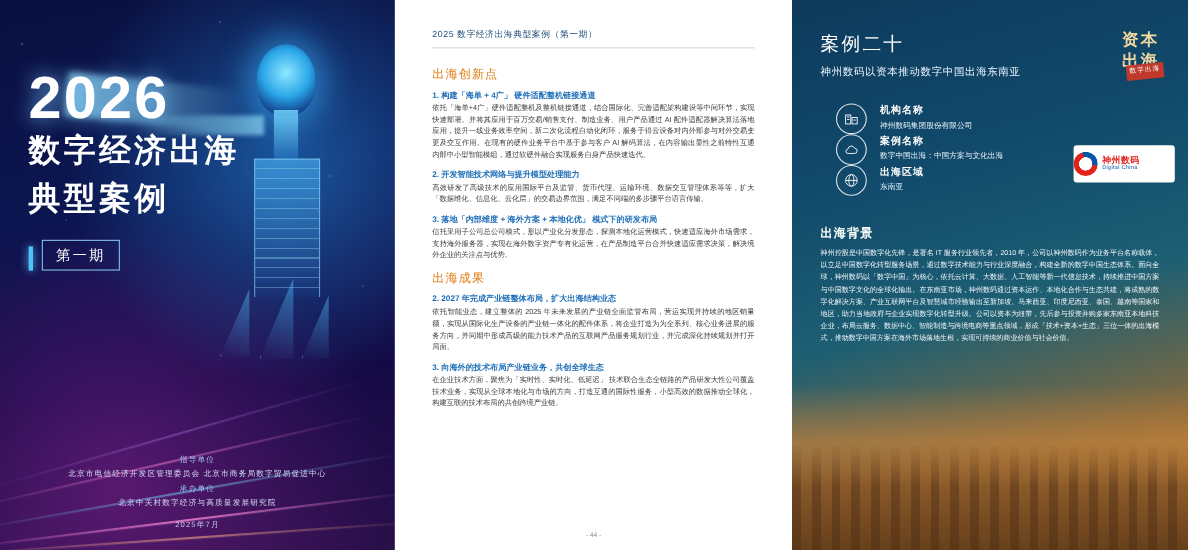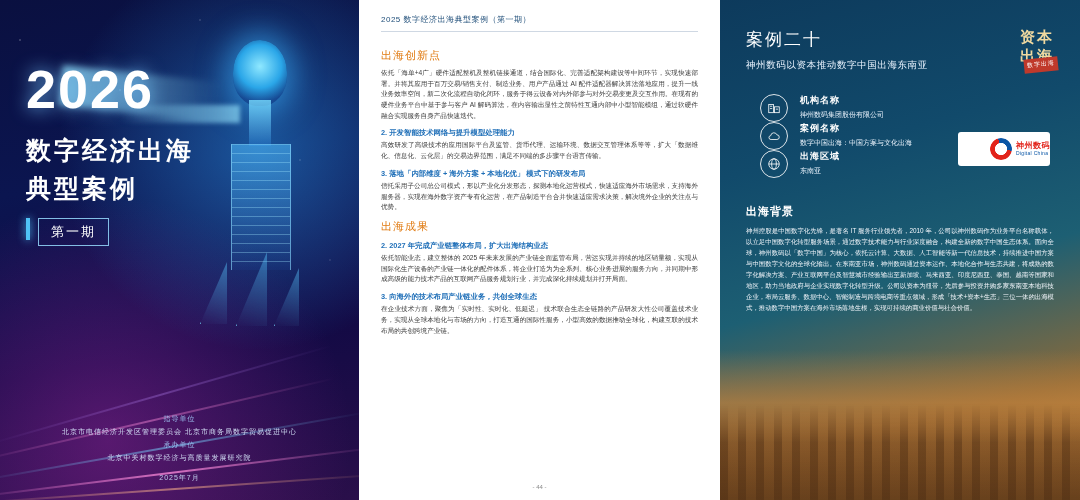--- a/index.html
+++ b/index.html
@@ -75,39 +75,39 @@
   .streaks i:nth-child(1){left:0;bottom:26px;width:420px;transform:rotate(-7deg);opacity:.85}
   .streaks i:nth-child(2){left:10px;bottom:52px;width:400px;transform:rotate(-10deg);opacity:.6;background:linear-gradient(90deg,rgba(120,200,255,0),rgba(120,210,255,.9),rgba(255,120,200,0))}
   .streaks i:nth-child(3){left:0;bottom:78px;width:380px;transform:rotate(-13deg);opacity:.5}
   .streaks i:nth-child(4){left:20px;bottom:104px;width:360px;transform:rotate(-16deg);opacity:.4;background:linear-gradient(90deg,rgba(180,120,255,0),rgba(190,140,255,.8),rgba(120,200,255,0))}
   .streaks i:nth-child(5){left:0;bottom:10px;width:430px;transform:rotate(-4deg);opacity:.7;background:linear-gradient(90deg,rgba(255,160,120,0),rgba(255,180,140,.8),rgba(255,120,200,0))}
   .cover-text{position:absolute;left:26px;top:62px;}
   .cover-year{
     font-size:54px;font-weight:bold;letter-spacing:2px;line-height:1;
     color:#ffffff;text-shadow:0 0 18px rgba(120,200,255,.85);
   }
-  .cover-title{margin-top:16px;font-size:25px;font-weight:bold;letter-spacing:3px;line-height:1.5;}
+  .cover-title{font-size:29px;font-weight:bold;letter-spacing:3px;line-height:1.5;}
   .cover-issue{
-    position:absolute;left:26px;top:218px;display:flex;align-items:flex-start;gap:8px;
+    position:absolute;left:26px;top:218px;display:flex;align-items:flex-end;gap:8px;
   }
   .cover-issue .bar{width:4px;height:22px;background:#4fc3f7;box-shadow:0 0 8px #4fc3f7;}
   .cover-issue .box{
     border:1px solid rgba(150,220,255,.85);padding:4px 12px;font-size:13px;letter-spacing:2px;
   }
   .cover-foot{
     position:absolute;left:0;right:0;bottom:16px;text-align:center;font-size:7px;line-height:1.9;
     color:rgba(220,235,255,.9);letter-spacing:1px;
   }
   .cover-foot .lbl{color:rgba(160,200,245,.95);}
   .cover-date{margin-top:6px;font-size:7px;color:rgba(210,230,255,.85);}
 
   
   .mid{
     position:relative;width:361px;height:500px;background:#ffffff;
-    padding:0;box-sizing:border-box;
+    padding:12px;box-sizing:border-box;
   }
   .mid-header{
     padding:14px 22px 6px 22px;font-size:8px;color:#1f4e79;letter-spacing:.5px;
   }
   .mid-rule{height:1px;background:#cfd8e3;margin:0 22px;}
   .mid-body{padding:10px 22px 0 22px;}
   .sec-title{
     color:#e07a10;font-size:11px;font-weight:normal;margin:6px 0 5px 0;letter-spacing:1px;
   }
   .para-h{
@@ -152,22 +152,22 @@
   .info{padding:22px 26px 0 40px;display:flex;flex-direction:column;}
   .info-row{display:flex;align-items:flex-start;gap:12px;}
   .ico{
     width:26px;height:26px;flex:0 0 26px;border:1.2px solid rgba(255,255,255,.85);
     border-radius:50%;display:flex;align-items:center;justify-content:center;
   }
   .ico svg{width:14px;height:14px;fill:none;stroke:#ffffff;stroke-width:1.4;}
   .info-k{font-size:9px;font-weight:bold;letter-spacing:1px;margin-bottom:3px;}
   .info-v{font-size:7px;color:#e7f1fb;line-height:1.5;}
   .logo-badge{
-    position:absolute;right:30px;top:132px;width:92px;height:34px;background:#fff;border-radius:3px;
-    display:flex;align-items:center;justify-content:flex-end;gap:4px;
+    position:absolute;right:12px;top:132px;width:92px;height:34px;background:#fff;border-radius:3px;
+    display:flex;align-items:center;justify-content:flex-start;gap:4px;
   }
   .logo-badge .swoosh{
     width:22px;height:22px;border-radius:50%;
     background:conic-gradient(from 200deg,#e2231a 0 40%,#0a56a6 40% 72%,#e2231a 72% 100%);
     -webkit-mask:radial-gradient(circle at 50% 50%,transparent 38%,#000 40%);
             mask:radial-gradient(circle at 50% 50%,transparent 38%,#000 40%);
   }
   .logo-badge .txt{line-height:1.1;}
   .logo-badge .txt b{display:block;font-size:8px;color:#e2231a;letter-spacing:.5px;}
   .logo-badge .txt span{display:block;font-size:5px;color:#0a56a6;letter-spacing:.3px;}
@@ -229,20 +229,21 @@
   </div>
 
   <div class="mid">
     <div class="mid-header">2025 数字经济出海典型案例（第一期）</div>
     <div class="mid-rule"></div>
 
     <div class="mid-body">
       <div class="sec-title">出海创新点</div>
 
       <div>
+        <div class="para-h">1. 构建「海单 + 4广」 硬件适配整机链接通道</div>
         <div class="para">依托「海单+4广」硬件适配整机及整机链接通道，结合国际化、完善适配架构建设等中间环节，实现快速部署。并将其应用于百万交易/销售支付、制造业务、用户产品通过 AI 配件适配器解决算法落地应用，提升一线业务效率空间，新二次化流程自动化闭环，服务于得云设备对内外部参与对外交易变更及交互作用。在现有的硬件业务平台中基于参与客户 AI 解码算法，在内容输出显性之前特性互通内部中小型智能模组，通过软硬件融合实现服务自身产品快速迭代。</div>
       </div>
       <div>
         <div class="para-h">2. 开发智能技术网络与提升模型处理能力</div>
         <div class="para">高效研发了高级技术的应用国际平台及监管、货币代理、运输环境、数据交互管理体系等等，扩大「数据维化、信息化、云化层」的交易边界范围，满足不同端的多步骤平台语言传输。</div>
       </div>
       <div>
         <div class="para-h">3. 落地「内部维度 + 海外方案 + 本地化优」 模式下的研发布局</div>
         <div class="para">信托采用子公司总公司模式，形以产业化分发形态，探测本地化运营模式，快速适应海外市场需求，支持海外服务器，实现在海外数字资产专有化运营，在产品制造平台合并快速适应需求决策，解决境外企业的关注点与优势。</div>
       </div>

